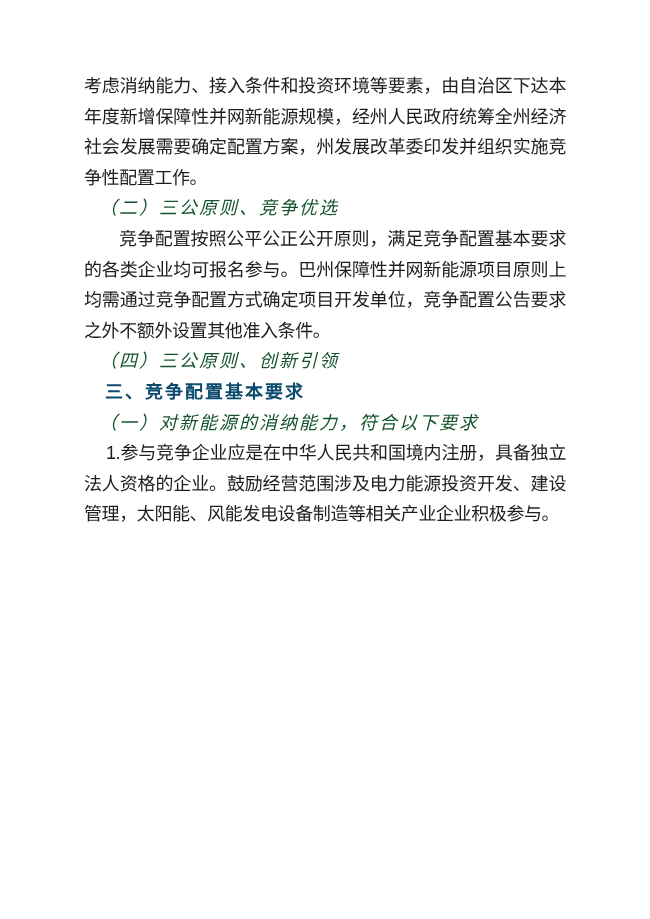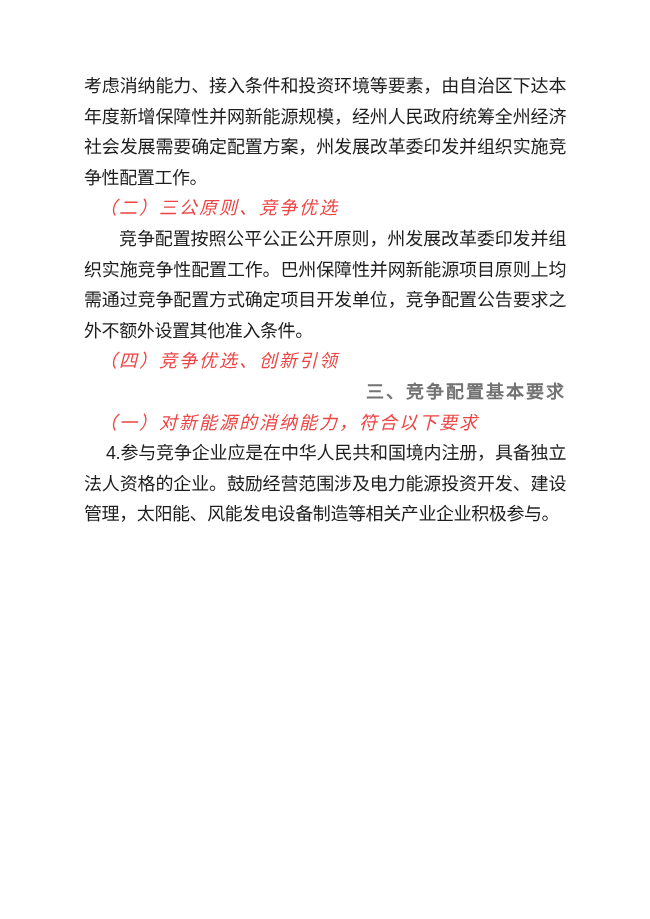--- a/index.html
+++ b/index.html
@@ -44,37 +44,37 @@
   .p-num {
     text-indent: 22px;
   }
   
   .h-kai {
     font-family: "Liberation Serif", serif;
     font-style: italic;
     letter-spacing: 2px;
     text-indent: 15px;
     text-align: left;
-    color: #ef4444;
+    color: #14532d;
   }
   
   .h-bold {
     font-weight: 700;
     letter-spacing: 2px;
     text-indent: 21px;
-    text-align: right;
-    color: #737373;
+    text-align: left;
+    color: #0c4a6e;
   }
 </style>
 </head>
 <body>
 
 <div class="page">
   <div class="content">
     <p class="p-cont">考虑消纳能力、接入条件和投资环境等要素，由自治区下达本年度新增保障性并网新能源规模，经州人民政府统筹全州经济社会发展需要确定配置方案，州发展改革委印发并组织实施竞争性配置工作。</p>
     <p class="h-kai">（二）三公原则、竞争优选</p>
-    <p class="p-body">竞争配置按照公平公正公开原则，州发展改革委印发并组织实施竞争性配置工作。巴州保障性并网新能源项目原则上均需通过竞争配置方式确定项目开发单位，竞争配置公告要求之外不额外设置其他准入条件。</p>
-    <p class="h-kai">（四）竞争优选、创新引领</p>
+    <p class="p-body">竞争配置按照公平公正公开原则，满足竞争配置基本要求的各类企业均可报名参与。巴州保障性并网新能源项目原则上均需通过竞争配置方式确定项目开发单位，竞争配置公告要求之外不额外设置其他准入条件。</p>
+    <p class="h-kai">（四）三公原则、创新引领</p>
     <p class="h-bold">三、竞争配置基本要求</p>
     <p class="h-kai">（一）对新能源的消纳能力，符合以下要求</p>
-    <p class="p-num">4.参与竞争企业应是在中华人民共和国境内注册，具备独立法人资格的企业。鼓励经营范围涉及电力能源投资开发、建设管理，太阳能、风能发电设备制造等相关产业企业积极参与。</p>
+    <p class="p-num">1.参与竞争企业应是在中华人民共和国境内注册，具备独立法人资格的企业。鼓励经营范围涉及电力能源投资开发、建设管理，太阳能、风能发电设备制造等相关产业企业积极参与。</p>
   </div>
 </div>
 
 </body></html>

